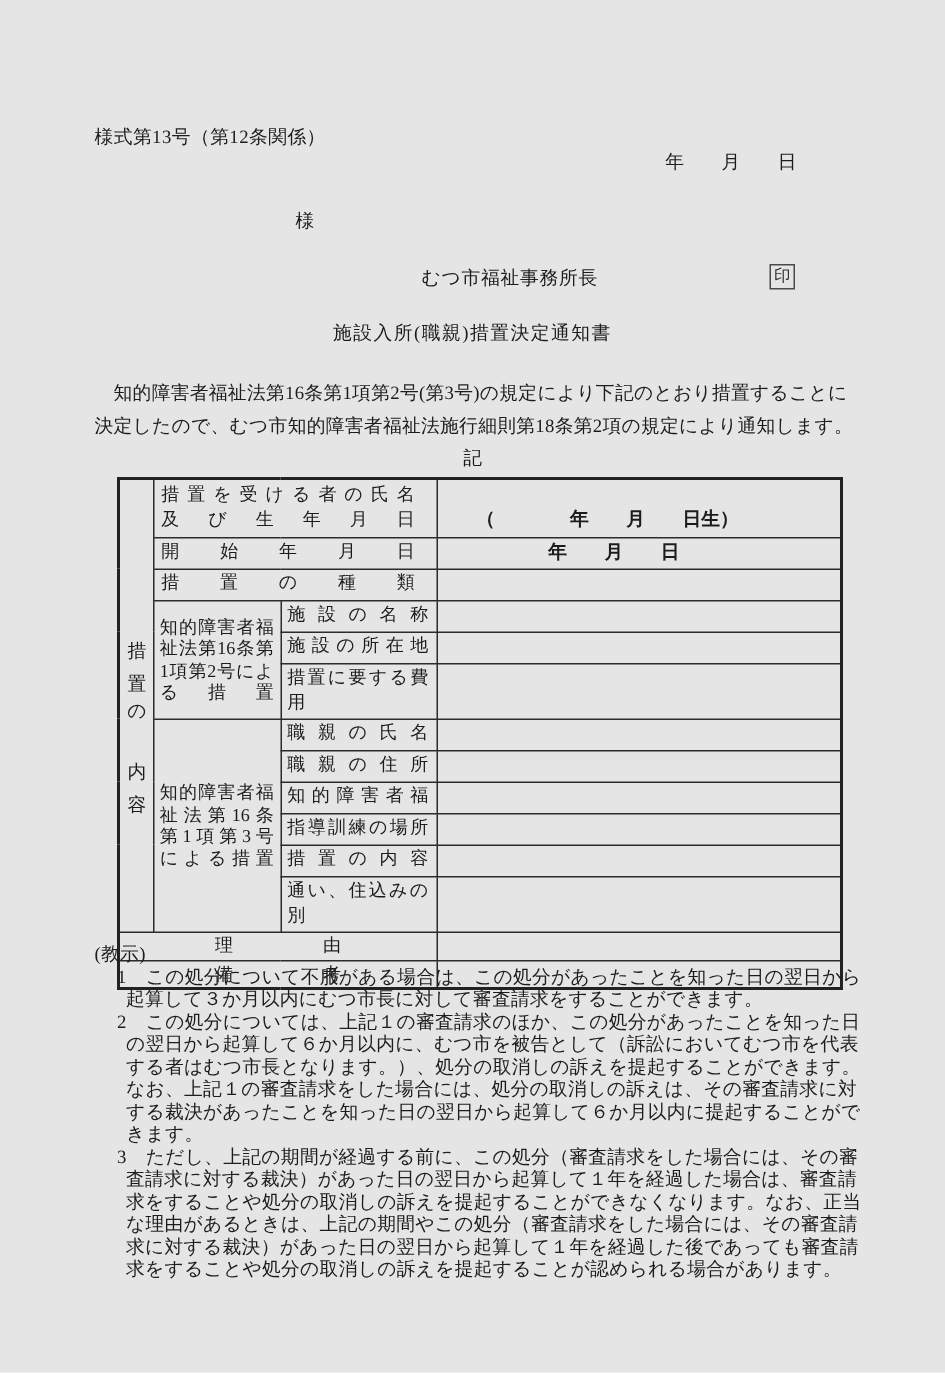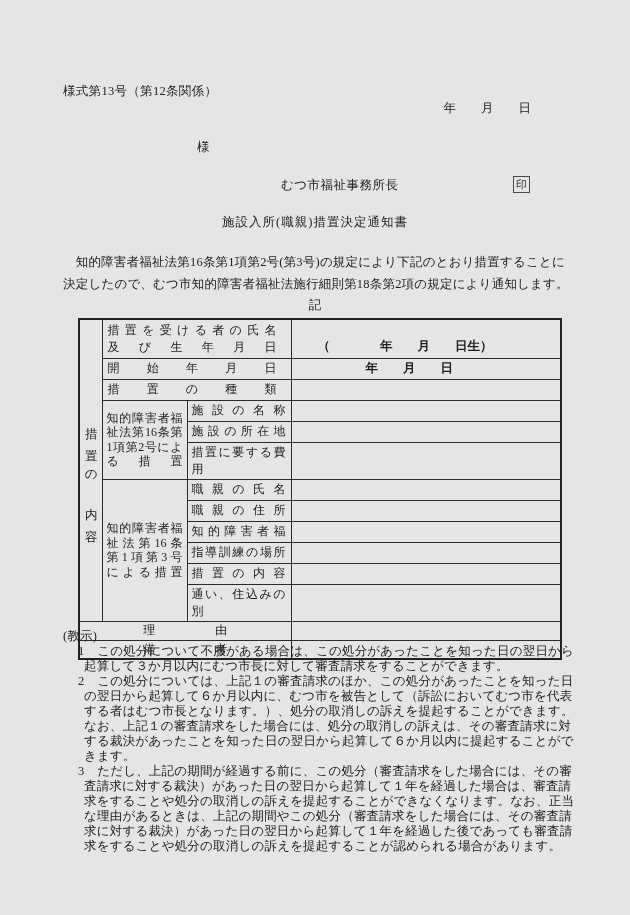--- a/index.html
+++ b/index.html
@@ -45,20 +45,21 @@
   td.v-cell { text-align:center; vertical-align:middle; }
   .v-text {
     display:inline-block; writing-mode:vertical-rl;
     letter-spacing:22px; margin-bottom:-22px; font-size:12.5px;
   }
 
   .jlabel {
     text-align:justify; text-align-last:justify;
     white-space:pre-line; line-height:17px;
     padding:1px 14px 1px 5px;
+    font-family:Liberation Mono, monospace;
   }
   td.c3 .jlabel { padding:1px 5px 1px 4px; }
   .grp {
     text-align:justify; text-align-last:justify;
     white-space:pre-line; line-height:14.5px; padding:1px 4px;
   }
   td.center-lbl { text-align:center;margin-top:16px; }
 
   td.val { font-size:12.5px;font-weight:bold; }
   td.val-name { vertical-align:bottom; padding:0 0 3px 26px; white-space:pre; }

